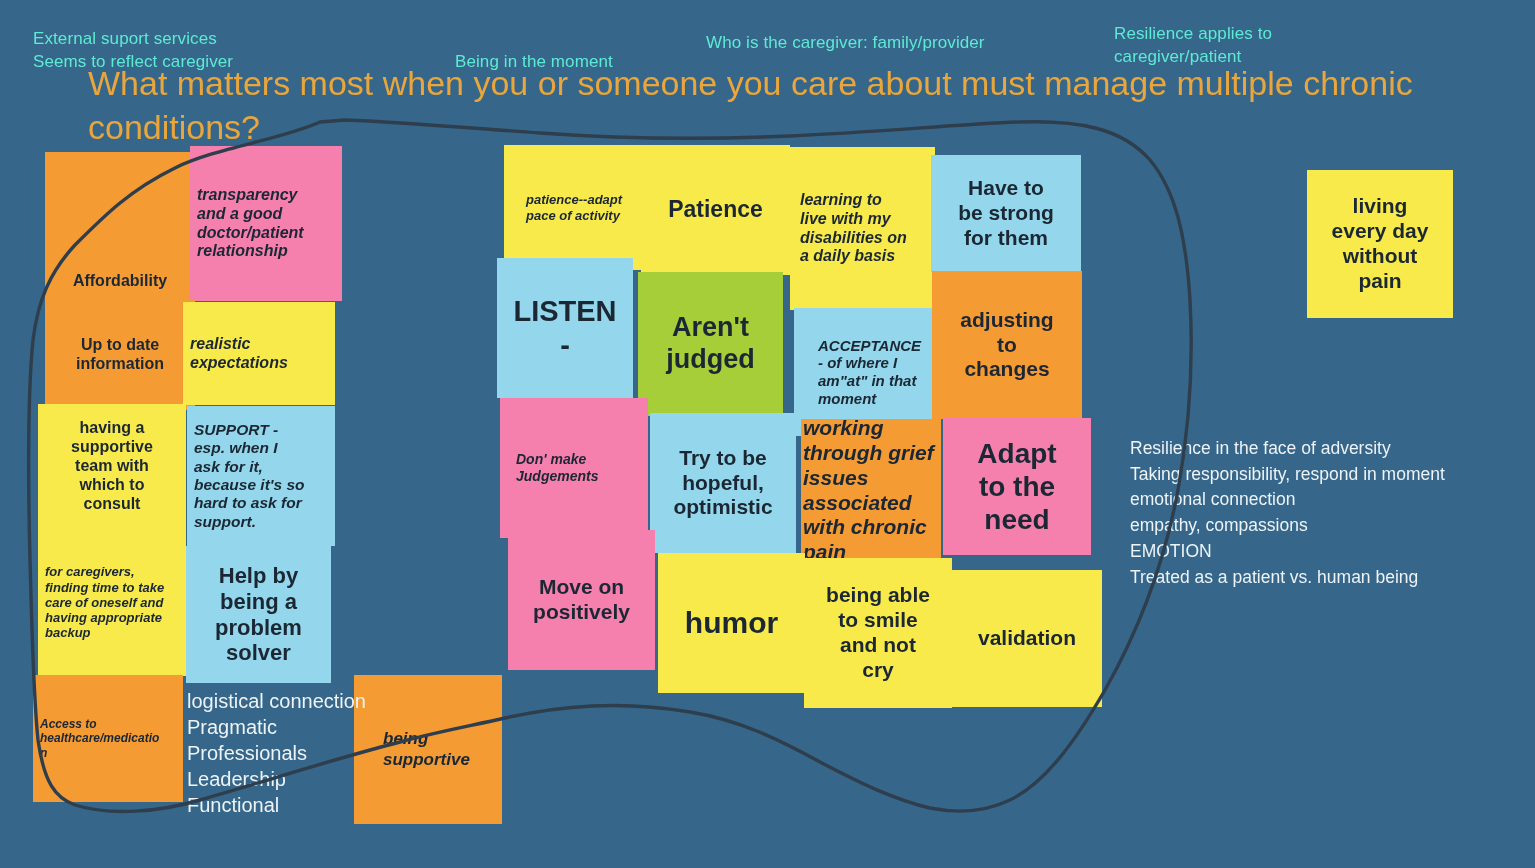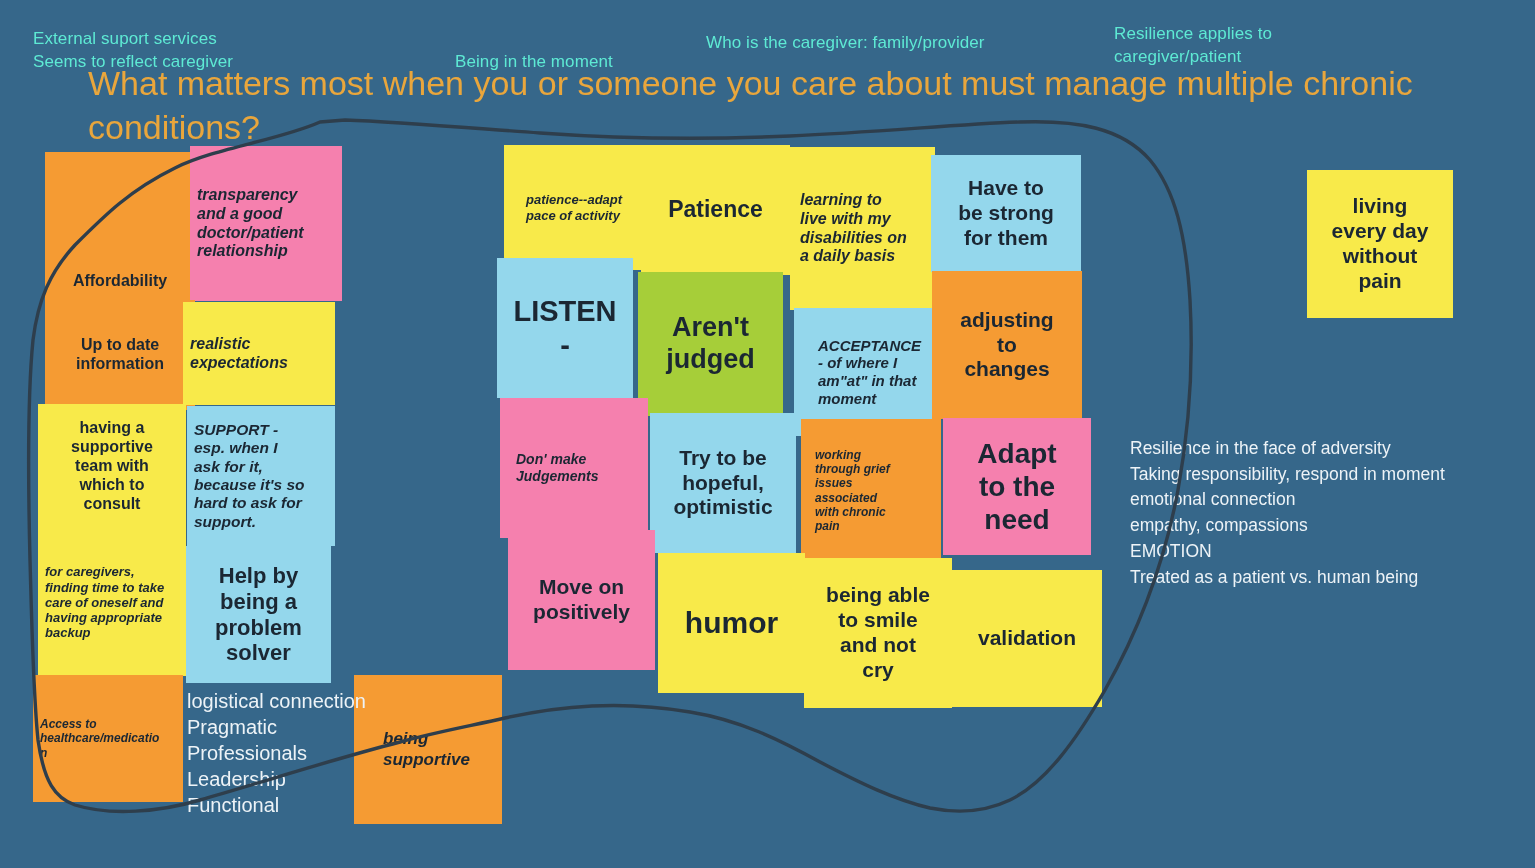--- a/index.html
+++ b/index.html
@@ -147,21 +147,21 @@
 to
 changes</div>
 
   <div class="note left" style="left:500px;top:398px;width:148px;height:140px;background:#F580AE;font-size:14px;padding-left:16px;">Don' make
 Judgements</div>
 
   <div class="note" style="left:650px;top:413px;width:146px;height:140px;background:#94D7EC;font-size:21px;">Try to be
 hopeful,
 optimistic</div>
 
-  <div class="note left" style="left:801px;top:419px;width:140px;height:143px;background:#F59B33;font-size:12px;padding-left:14px;">working
+  <div class="note left" style="left:801px;top:419px;width:140px;height:143px;background:#F59B33;font-size:21px;padding-left:2px;">working
 through grief
 issues
 associated
 with chronic
 pain</div>
 
   <div class="note" style="left:943px;top:418px;width:148px;height:137px;background:#F580AE;font-size:28px;">Adapt
 to the
 need</div>
 

